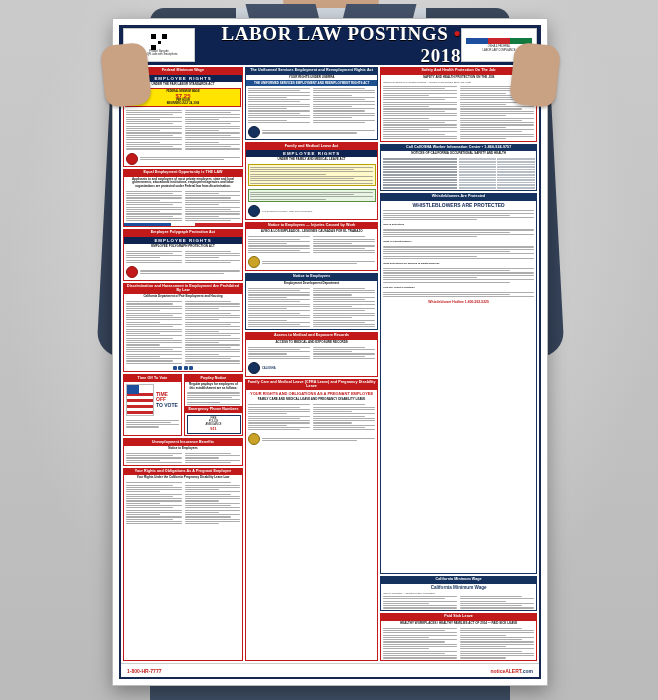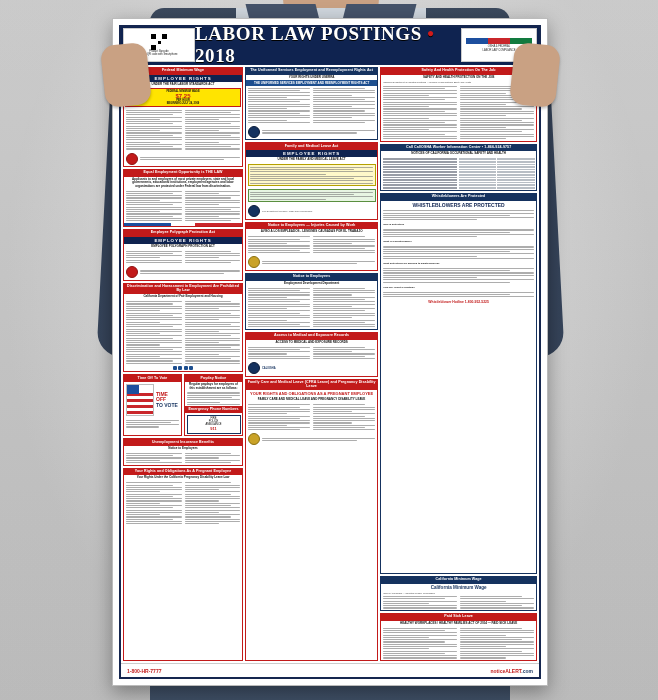--- a/index.html
+++ b/index.html
@@ -97,21 +97,21 @@
     width:16px;height:16px;
     background:
       linear-gradient(#000 0 0) 0 0/5px 5px no-repeat,
       linear-gradient(#000 0 0) 11px 0/5px 5px no-repeat,
       linear-gradient(#000 0 0) 0 11px/5px 5px no-repeat,
       linear-gradient(#000 0 0) 7px 7px/3px 3px no-repeat,
       #fff;
   }
   .hdr-left .t{font-size:2.6px;color:#222;line-height:1.25;text-align:center;}
   .hdr-title{
-    flex:1;text-align:left;color:#fff;font-family:"Liberation Serif",serif;
+    flex:1;text-align:right;color:#fff;font-family:"Liberation Serif",serif;
     font-size:19px;font-weight:bold;letter-spacing:.6px;
     text-shadow:0 1px 0 #000;
   }
   .hdr-title .dot{color:#cf1b1b;}
   .hdr-right{
     width:74px;height:32px;margin-right:2px;background:#fff;border:1px solid #ccc;
     display:flex;flex-direction:column;align-items:center;justify-content:center;
   }
   .hdr-right .band{width:66px;height:6px;background:linear-gradient(90deg,#1d4f9e 0 33%,#c9262b 33% 66%,#127a3f 66% 100%);}
   .hdr-right .t{font-size:2.6px;color:#222;margin-top:1px;}

